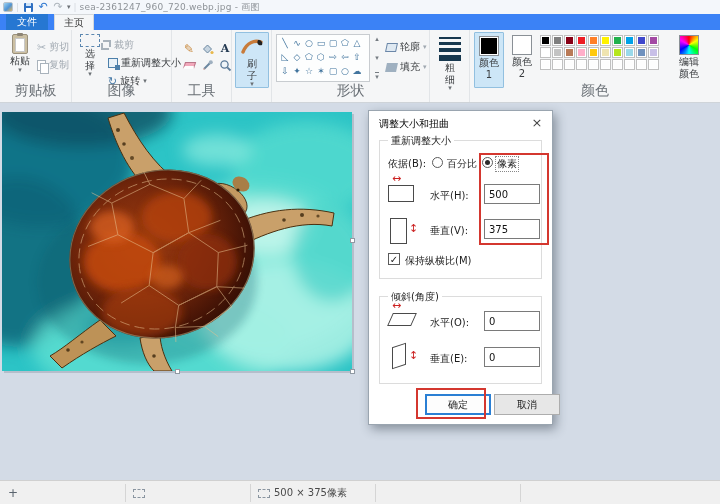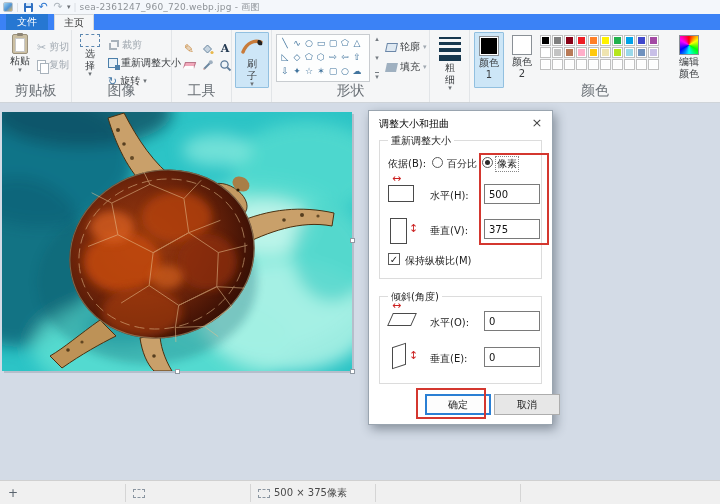--- a/index.html
+++ b/index.html
@@ -169,21 +169,21 @@
       </div>
       <div class="rgroup-label">剪贴板</div>
     </div>
 
     <div class="rgroup" style="left:72px;width:100px;">
       <div class="bigbtn" style="left:4px;top:1px;width:28px;">
         <span class="select-ic"></span>
         <span class="biglabel" style="width:14px;">选择</span>
         <span class="drop">▾</span>
       </div>
-      <div class="minirow grayed" style="left:36px;top:8px;">
+      <div class="minirow grayed" style="left:28px;top:8px;">
         <span class="crop-ic">
             <i></i>
             <b></b>
           </span>
         <span>裁剪</span>
       </div>
       <div class="minirow" style="left:36px;top:26px;">
         <span class="resize-ic">
             <i></i>
           </span>

